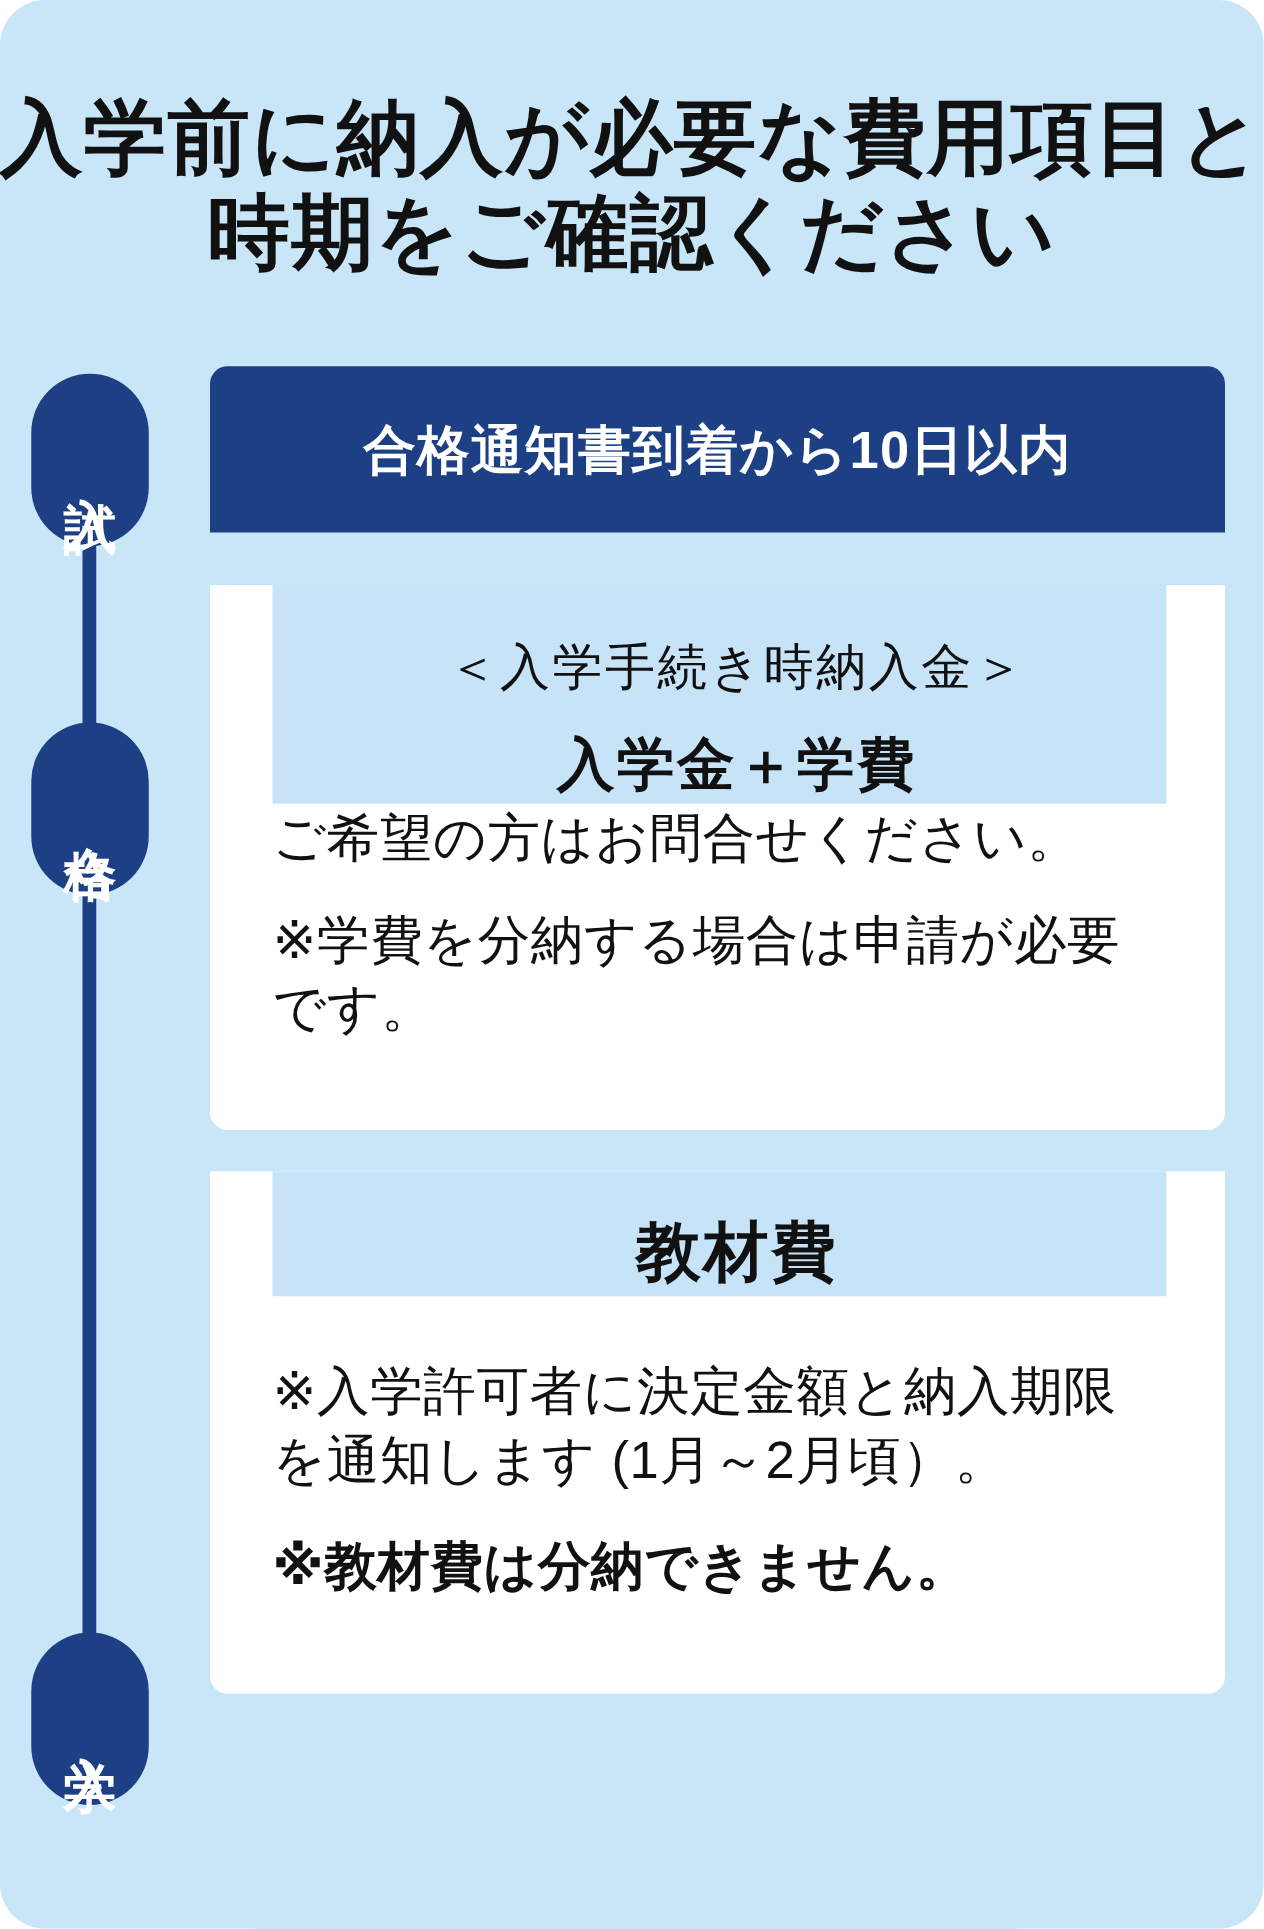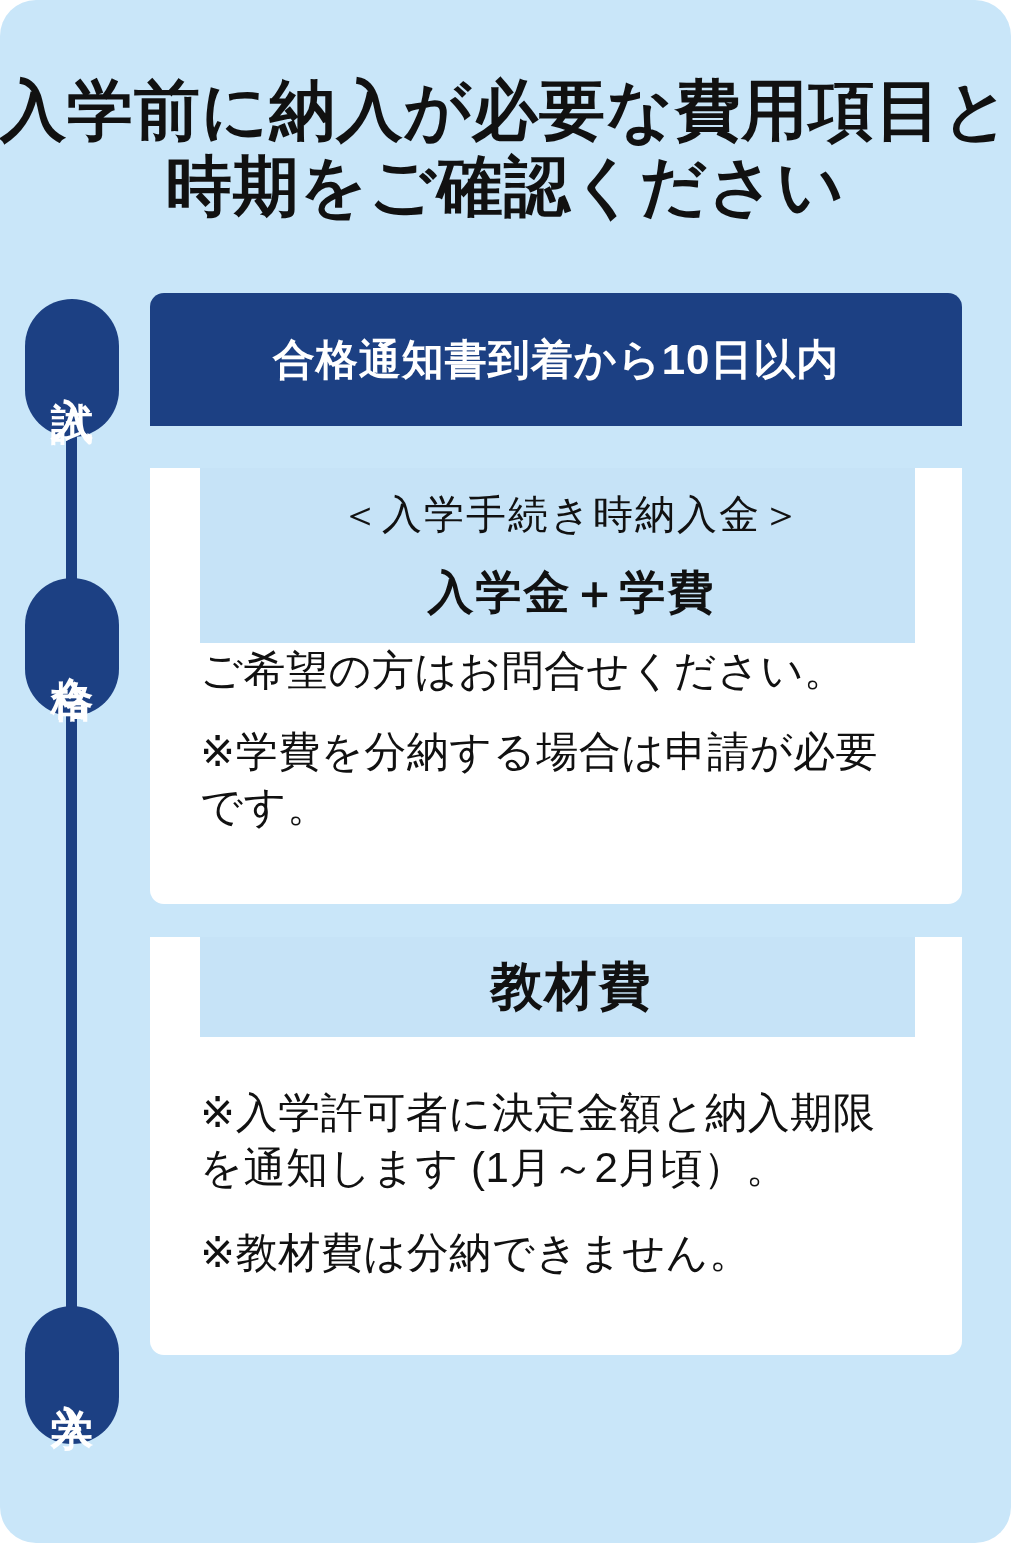--- a/index.html
+++ b/index.html
@@ -69,21 +69,21 @@
     letter-spacing: 4px;
     line-height: 1;
   }
   .pill-1 { top: 299px; }
   .pill-2 { top: 578px; }
   .pill-3 { top: 1306px; }
 
   
   .card {
     position: absolute;
-    left: 150px;
+    left: 168px;
     width: 812px;
     border-radius: 14px;
   }
   .card-1 { top: 293px; }
   .card-2 { top: 893px; }
   .card-header {
     background: var(--navy, #1c4083);
     border-radius: 14px 14px 0 0;
     height: 133px;
     display: flex;
@@ -105,40 +105,40 @@
   .card-2 .card-body { height: 418px; }
 
   .highlight-box {
     background: var(--box-blue, #c6e3f7);
     width: 715px;
     margin: 0 auto;
     box-sizing: border-box;
     display: flex;
     flex-direction: column;
     align-items: center;
-    justify-content: center;
+    justify-content: flex-end;
     text-align: center;
     padding-left: 28px;
   }
   .card-1 .highlight-box { margin-top: 42px; height: 175px; gap: 20px; }
   .card-2 .highlight-box { margin-top: 44px; height: 100px; }
   .highlight-subtitle { font-size: 40px; letter-spacing: 2px; }
   .highlight-title { font-size: 46px; font-weight: bold; letter-spacing: 2px; }
   .card-2 .highlight-title { font-size: 52px; }
 
   .note {
     margin: 0;
     font-size: 42px;
     line-height: 55px;
     letter-spacing: 0.5px;
   }
   .card-1 .note-1 { margin-top: 26px; }
   .card-1 .note-2 { margin-top: 0; }
   .card-2 .note-1 { margin-top: 48px; }
-  .card-2 .note-2 { margin-top: 30px; }
+  .card-2 .note-2 { margin-top: 30px; font-weight: bold; }
 </style>
 </head>
 <body>
 
 <div class="page">
 
   <div class="title-row">
     <svg class="bracket" viewBox="0 0 46 132" aria-hidden="true">
       <path d="M0,0 L46,0 L46,16 C26,16 21,38 21,66 C21,94 26,116 46,116 L46,132 L0,132 Z"></path>
     </svg>

